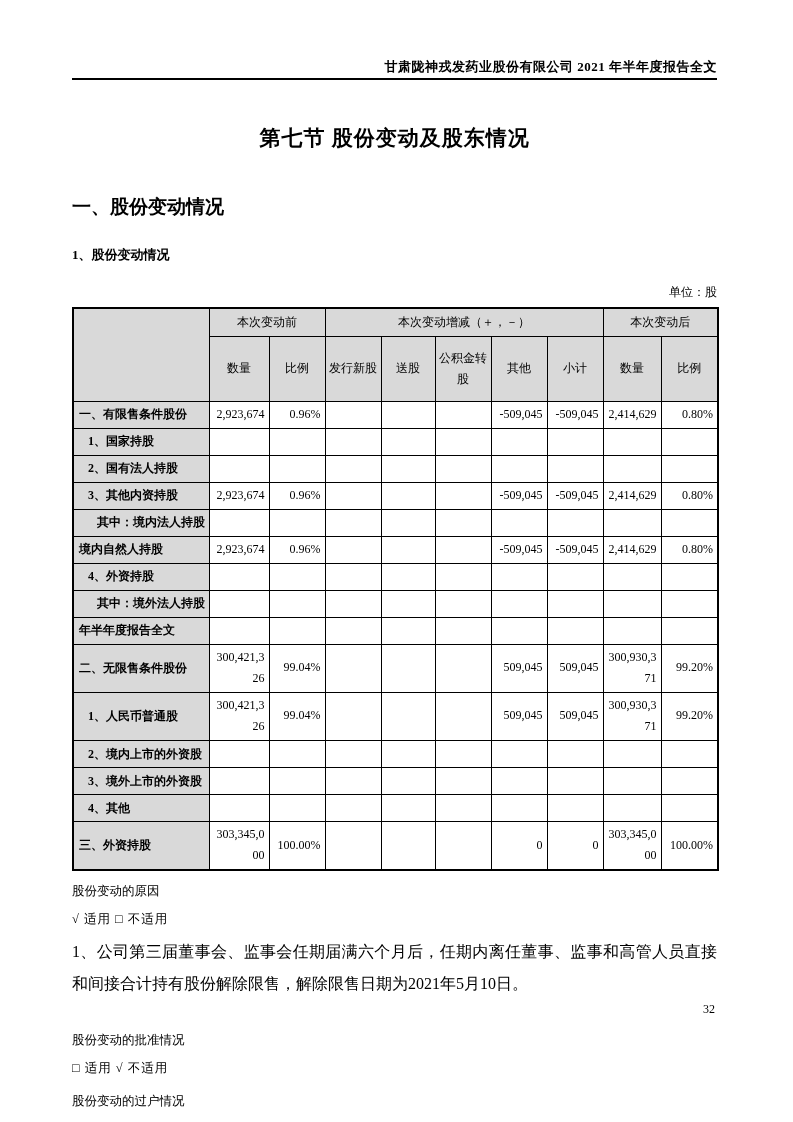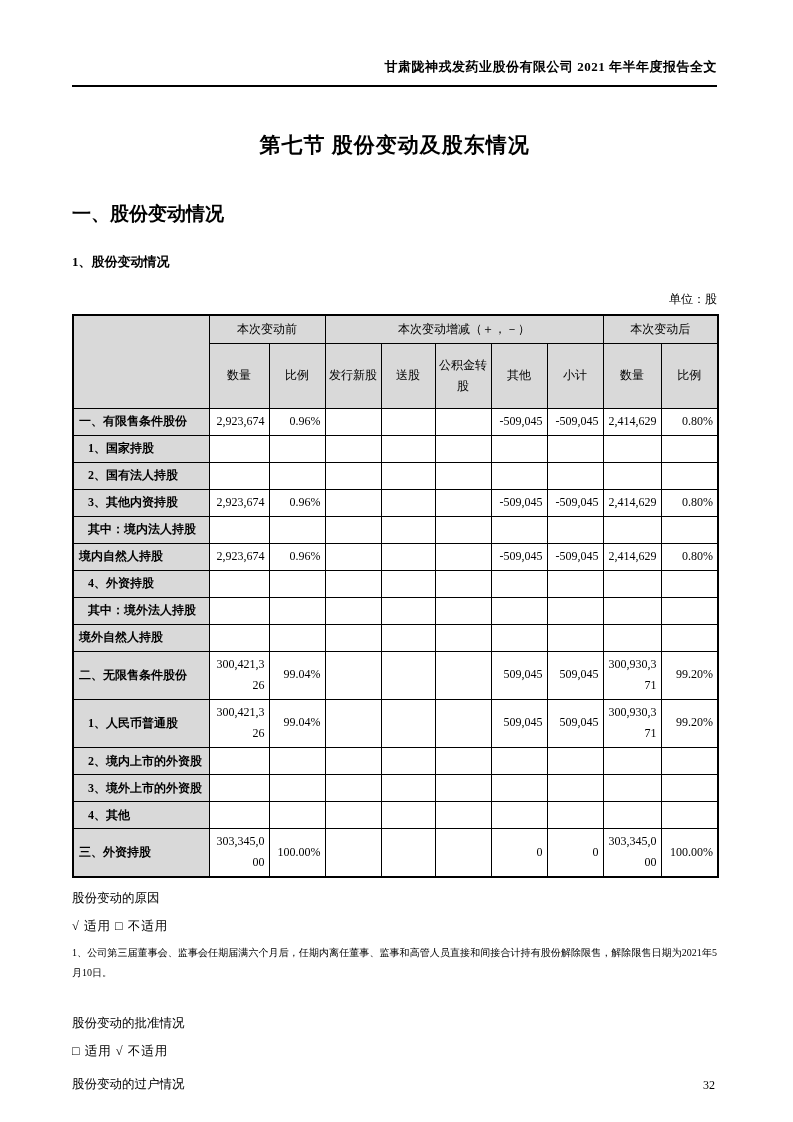--- a/index.html
+++ b/index.html
@@ -19,21 +19,21 @@
     width: 645px;
   }
   
   .doc-header {
     padding-top: 58px;
     text-align: right;
     font-size: 13px;
     font-weight: bold;
     letter-spacing: 0.5px;
     border-bottom: 2px solid #000;
-    padding-bottom: 9px;
+    padding-bottom: 2px;
   }
   
   .chapter-title {
     margin-top: 44px;
     text-align: center;
     font-size: 21px;
     font-weight: bold;
     letter-spacing: 1px;
   }
   .section-title {
@@ -75,44 +75,44 @@
   .share-table tr.hrow2 { height: 65px; }
   .share-table tr.drow { height: 27px; }
   .share-table td.lbl {
     background: #d9d9d9;
     text-align: left;
     padding: 2px 2px 2px 5px;
     white-space: nowrap;
     font-weight: bold;
   }
   .share-table td.ind1 { padding-left: 14px; }
-  .share-table td.ind2 { padding-left: 14px; margin-top: 15px; }
+  .share-table td.ind2 { padding-left: 23px; margin-top: 15px; }
   .share-table td.ind3 { }
   .share-table td.num {
     background: #fff;
     text-align: right;
     padding: 2px 4px 2px 2px;
     word-break: break-all;
     line-height: 1.8;
   }
   
   .notes { font-size: 12.5px; }
   .note-line { margin-top: 8px; line-height: 1.95; }
   .note-check { margin-top: 4px; line-height: 1.95; letter-spacing: 1px; }
   .note-para {
     margin-top: 4px;
     line-height: 2.0;
     text-align: justify;
-    font-size: 10px;
+    font-size: 16px;
   }
   .note-gap { height: 20px; }
   .page-number {
     position: absolute;
     right: 78px;
-    top: 1078px;
+    top: 1002px;
     font-size: 12px;
   }
 </style>
 </head>
 <body>
 
 <div class="page">
   <div class="content">
 
     <div class="doc-header">甘肃陇神戎发药业股份有限公司 2021 年半年度报告全文</div>
@@ -246,21 +246,21 @@
             <td class="num"></td>
             <td class="num"></td>
             <td class="num"></td>
             <td class="num"></td>
             <td class="num"></td>
             <td class="num"></td>
             <td class="num"></td>
             <td class="num"></td>
           </tr>
           <tr class="drow">
-            <td class="lbl ind3">境外自然人持股</td>
+            <td class="lbl ind3">年半年度报告全文</td>
             <td class="num"></td>
             <td class="num"></td>
             <td class="num"></td>
             <td class="num"></td>
             <td class="num"></td>
             <td class="num"></td>
             <td class="num"></td>
             <td class="num"></td>
             <td class="num"></td>
           </tr>

